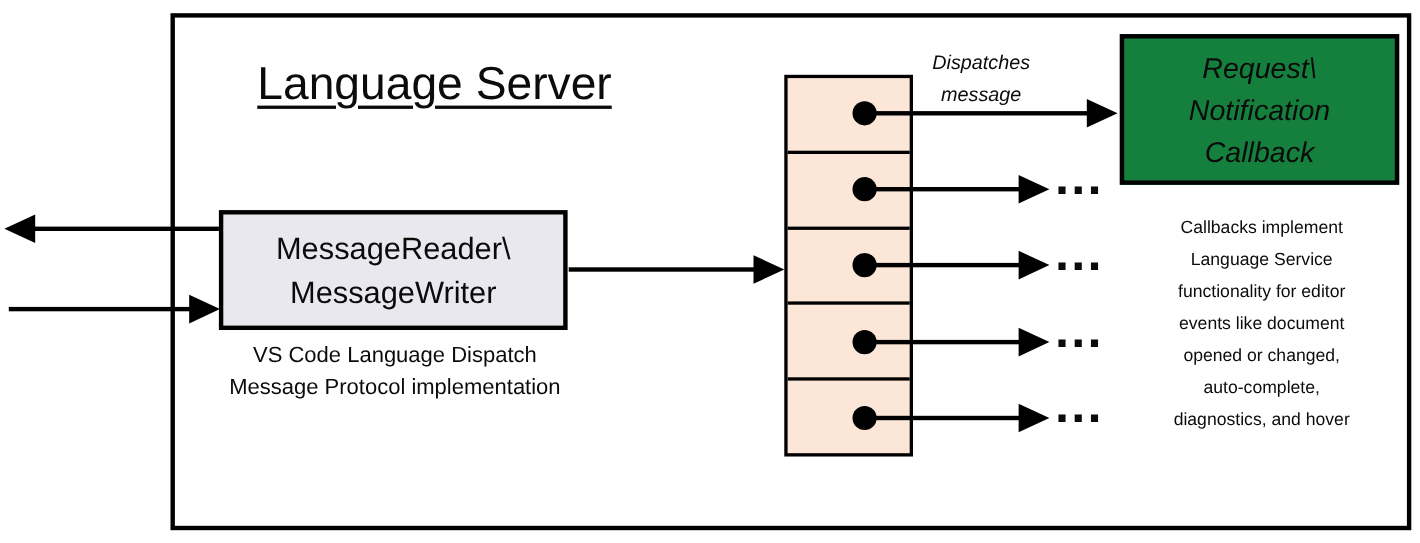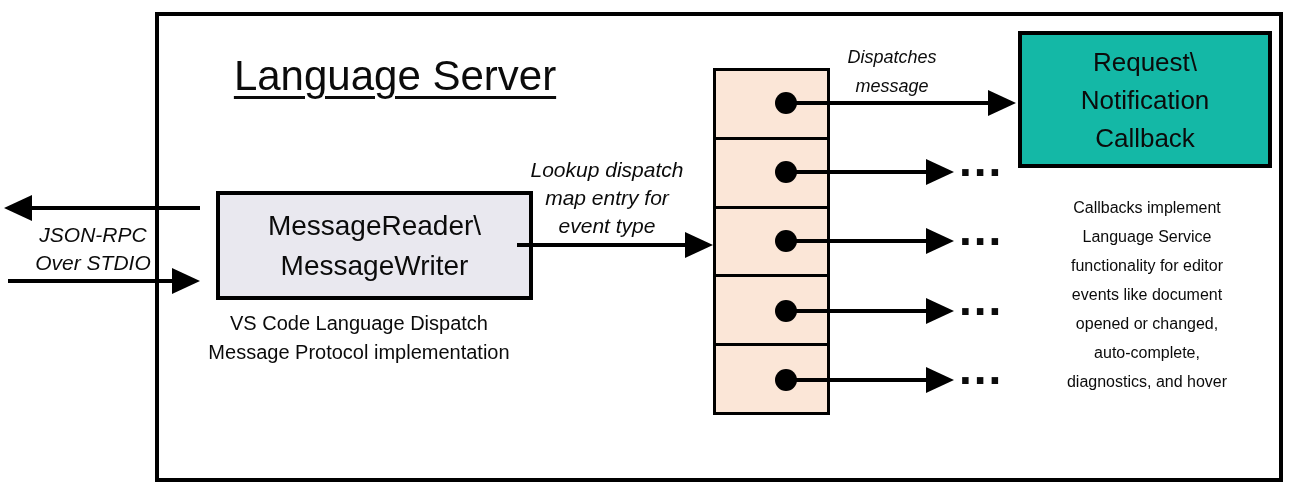--- a/index.html
+++ b/index.html
@@ -39,21 +39,21 @@
   
   .node-box {
     position: absolute;
     border: 4px solid #000;
     display: flex;
     align-items: center;
     justify-content: center;
     text-align: center;
   }
   .message-box {
-    left: 216px; top: 191px;
+    left: 199px; top: 191px;
     width: 317px; height: 109px;
     font-size: 28px; line-height: 40px;
   }
   .callback-box {
     left: 1018px; top: 31px;
     width: 254px; height: 137px;
     font-size: 26px; line-height: 38px;
   }
 
   
@@ -121,33 +121,28 @@
   <div class="outer-box"></div>
 
   <div class="diagram-title">Language Server</div>
 
   <div class="hline" style="left:28px; top:206px; width:172px;"></div>
   <div class="head-left" style="left:4px; top:195px;"></div>
 
   <div class="hline" style="left:8px; top:279px; width:166px;"></div>
   <div class="head-right" style="left:172px; top:268px;"></div>
 
-  <div class="lbl italic preline io-label">JSON-RPC
-Over STDIO</div>
 
   <div class="node-box message-box preline" style="background-color: rgb(233, 232, 239);">MessageReader\
 MessageWriter</div>
   <div class="lbl preline message-caption">VS Code Language Dispatch
 Message Protocol implementation</div>
 
   <div class="hline" style="left:517px; top:243px; width:170px;"></div>
   <div class="head-right" style="left:685px; top:232px;"></div>
-  <div class="lbl italic preline lookup-label">Lookup dispatch
-map entry for
-event type</div>
 
   <div class="dispatch-map" style="background-color: rgb(251, 230, 215);">
     <div class="dispatch-cell"></div>
     <div class="dispatch-cell"></div>
     <div class="dispatch-cell"></div>
     <div class="dispatch-cell"></div>
     <div class="dispatch-cell"></div>
   </div>
 
   <div class="connector-dot" style="left:775px; top:92px;"></div>
@@ -170,21 +165,21 @@
   <div class="ellipsis" style="left:959px; top:206px;">...</div>
 
   <div class="hline" style="left:786px; top:309px; width:141px;"></div>
   <div class="head-right" style="left:926px; top:298px;"></div>
   <div class="ellipsis" style="left:959px; top:276px;">...</div>
 
   <div class="hline" style="left:786px; top:378px; width:141px;"></div>
   <div class="head-right" style="left:926px; top:367px;"></div>
   <div class="ellipsis" style="left:959px; top:345px;">...</div>
 
-  <div class="node-box callback-box preline" style="background-color: #14b8a6;">Request\
+  <div class="node-box callback-box preline" style="background-color: #15803d; font-style: italic;">Request\
 Notification
 Callback</div>
   <div class="lbl preline callback-caption">Callbacks implement
 Language Service
 functionality for editor
 events like document
 opened or changed,
 auto-complete,
 diagnostics, and hover</div>
 

